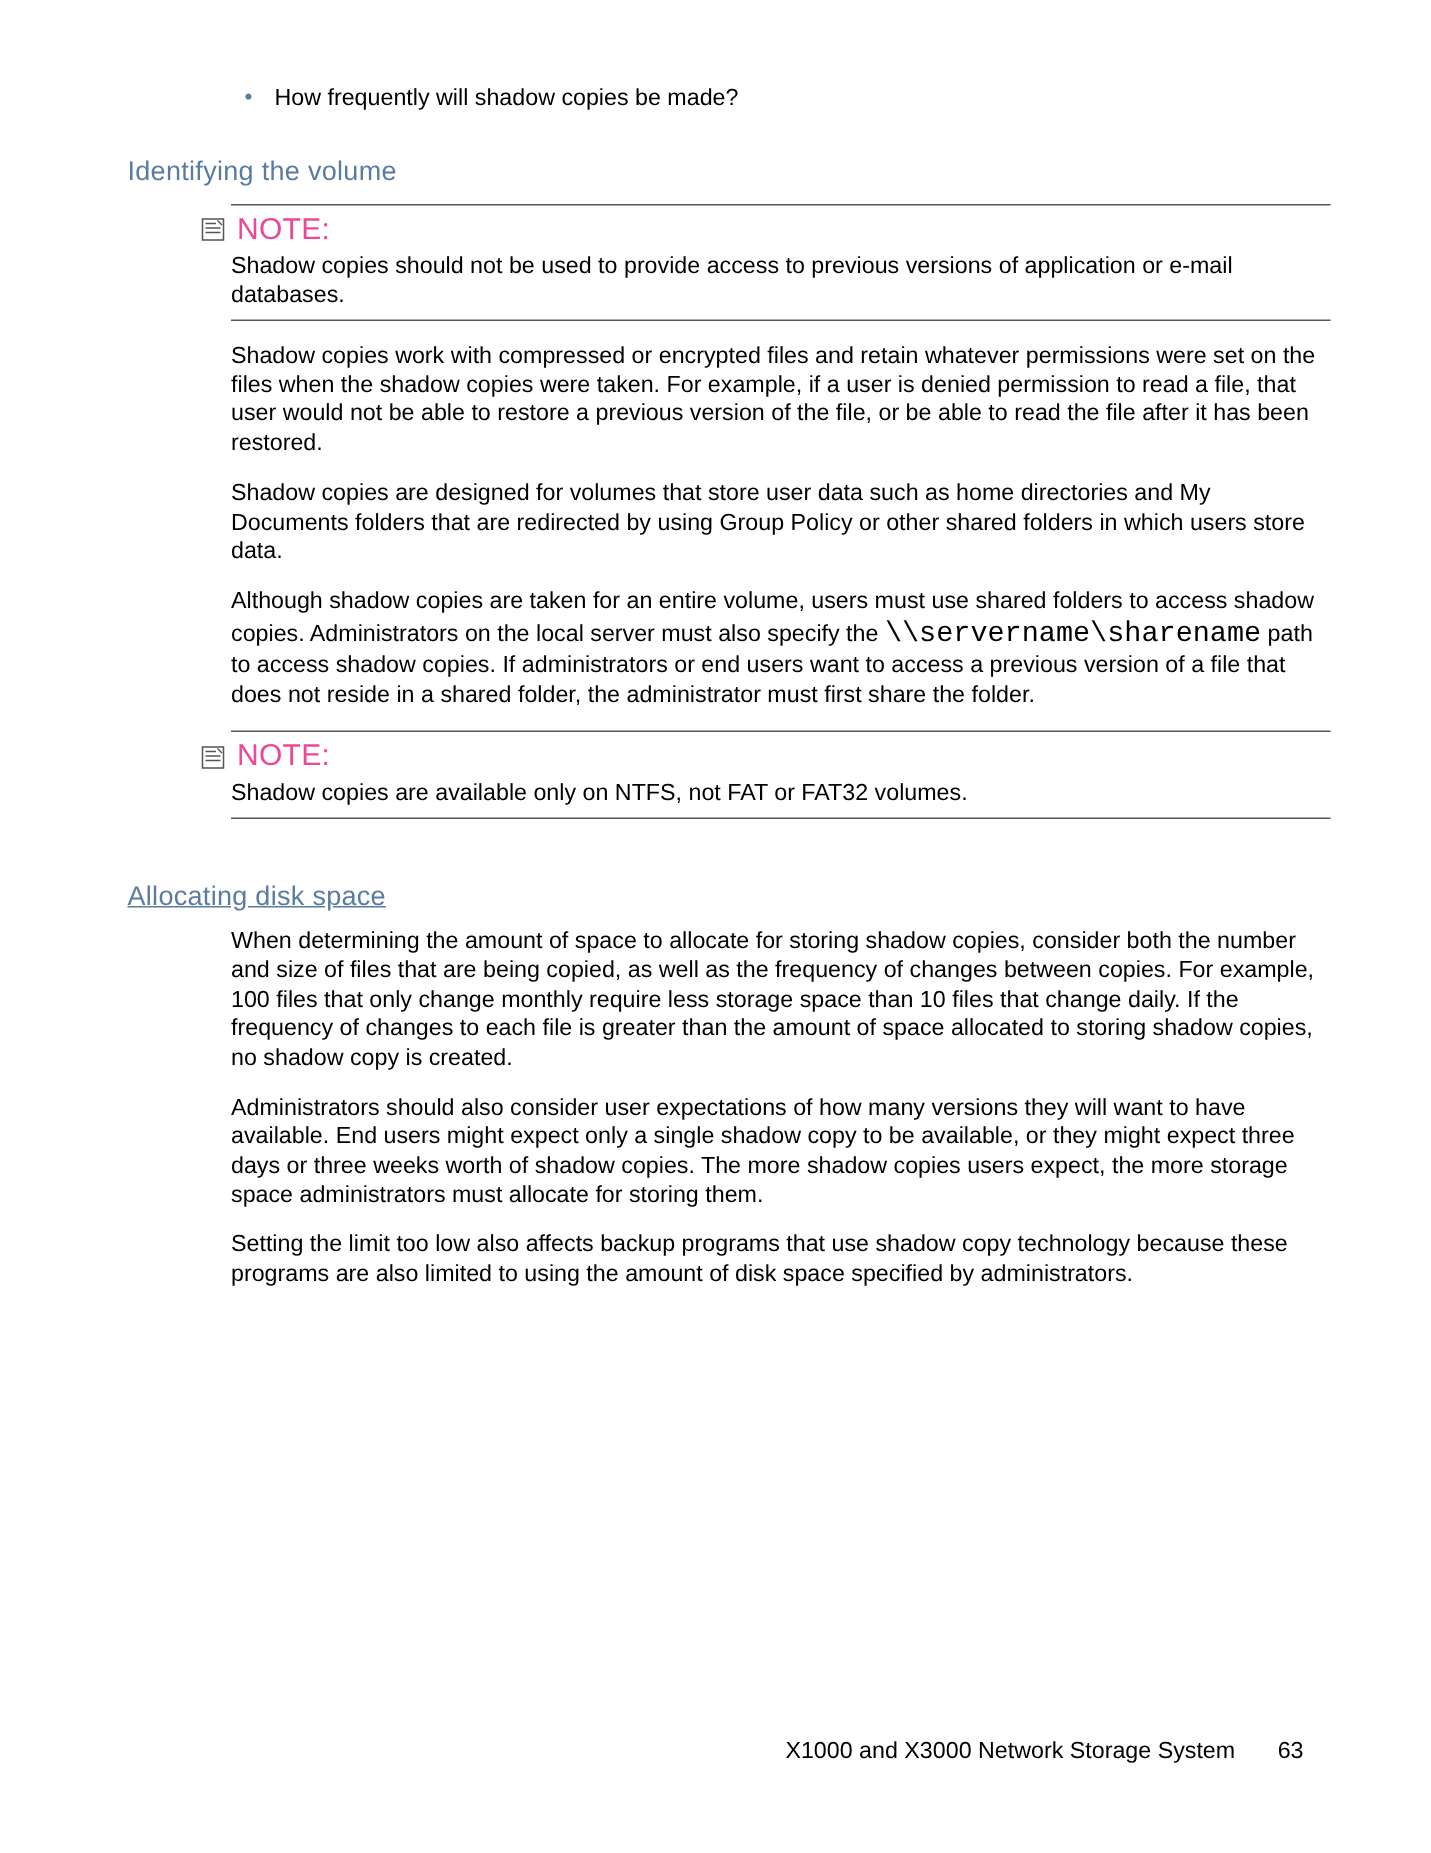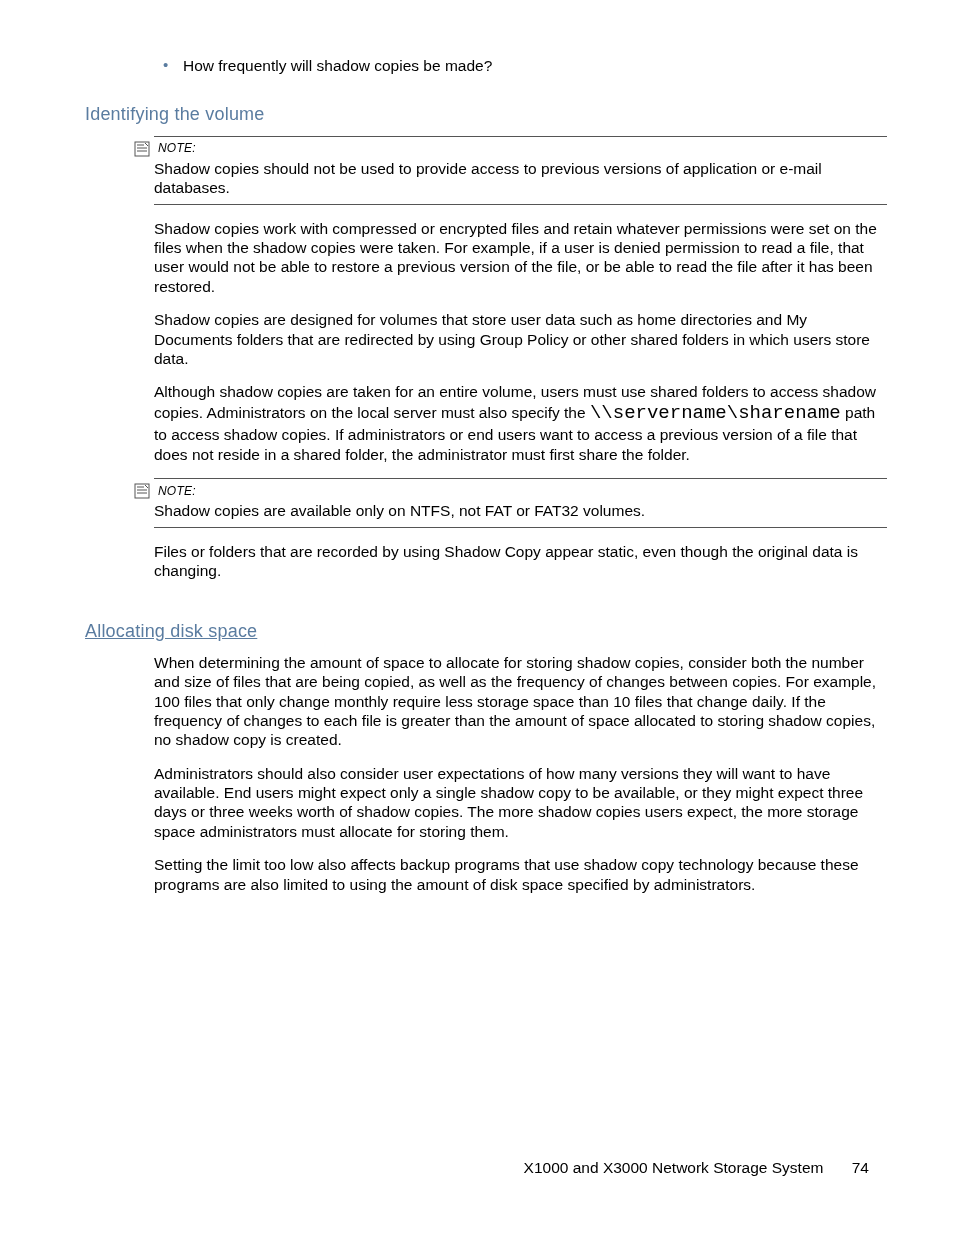--- a/index.html
+++ b/index.html
@@ -67,24 +67,23 @@
     align-items: center;
     gap: 8px;
     margin-bottom: 2px;
   }
   .note-icon {
     width: 16px;
     height: 16px;
     flex: 0 0 16px;
   }
   .note-label {
-    color: #000000;
-    font-size: 12px;
+    color: #ec4899;
+    font-size: 20px;
     letter-spacing: 0.2px;
-    font-style: italic;
   }
   .note-body {
     margin: 2px 0 6px 20px;
   }
   .mono {
     font-family: "Courier New", monospace;
     font-size: 19px;
   }
   .footer {
     position: absolute;
@@ -142,30 +141,27 @@
         <line x1="3" y1="7" x2="13" y2="7" stroke="#555" stroke-width="1"></line>
         <line x1="3" y1="10" x2="13" y2="10" stroke="#555" stroke-width="1"></line>
         <path d="M11 2 L14 5" stroke="#555" stroke-width="1"></path>
       </svg>
       <span class="note-label">NOTE:</span>
     </div>
     <p class="note-body">Shadow copies are available only on NTFS, not FAT or FAT32 volumes.</p>
     <hr class="note-rule">
   </div>
 
-  <div class="indent-block" style="margin-top:14px;">
-    <p class="body">Files or folders that are recorded by using Shadow Copy appear static, even though the original data is changing.</p>
-  </div>
 
   <h2 class="section" style="margin-top:40px;text-decoration:underline;">Allocating disk space</h2>
 
   <div class="indent-block">
     <p class="body">When determining the amount of space to allocate for storing shadow copies, consider both the number and size of files that are being copied, as well as the frequency of changes between copies. For example, 100 files that only change monthly require less storage space than 10 files that change daily. If the frequency of changes to each file is greater than the amount of space allocated to storing shadow copies, no shadow copy is created.</p>
     <p class="body">Administrators should also consider user expectations of how many versions they will want to have available. End users might expect only a single shadow copy to be available, or they might expect three days or three weeks worth of shadow copies. The more shadow copies users expect, the more storage space administrators must allocate for storing them.</p>
     <p class="body">Setting the limit too low also affects backup programs that use shadow copy technology because these programs are also limited to using the amount of disk space specified by administrators.</p>
   </div>
 
   <div class="footer">
     <span>X1000 and X3000 Network Storage System</span>
-    <span class="pnum">74</span>
+    <span class="pnum">63</span>
   </div>
 
 </div>
 
 </body></html>

